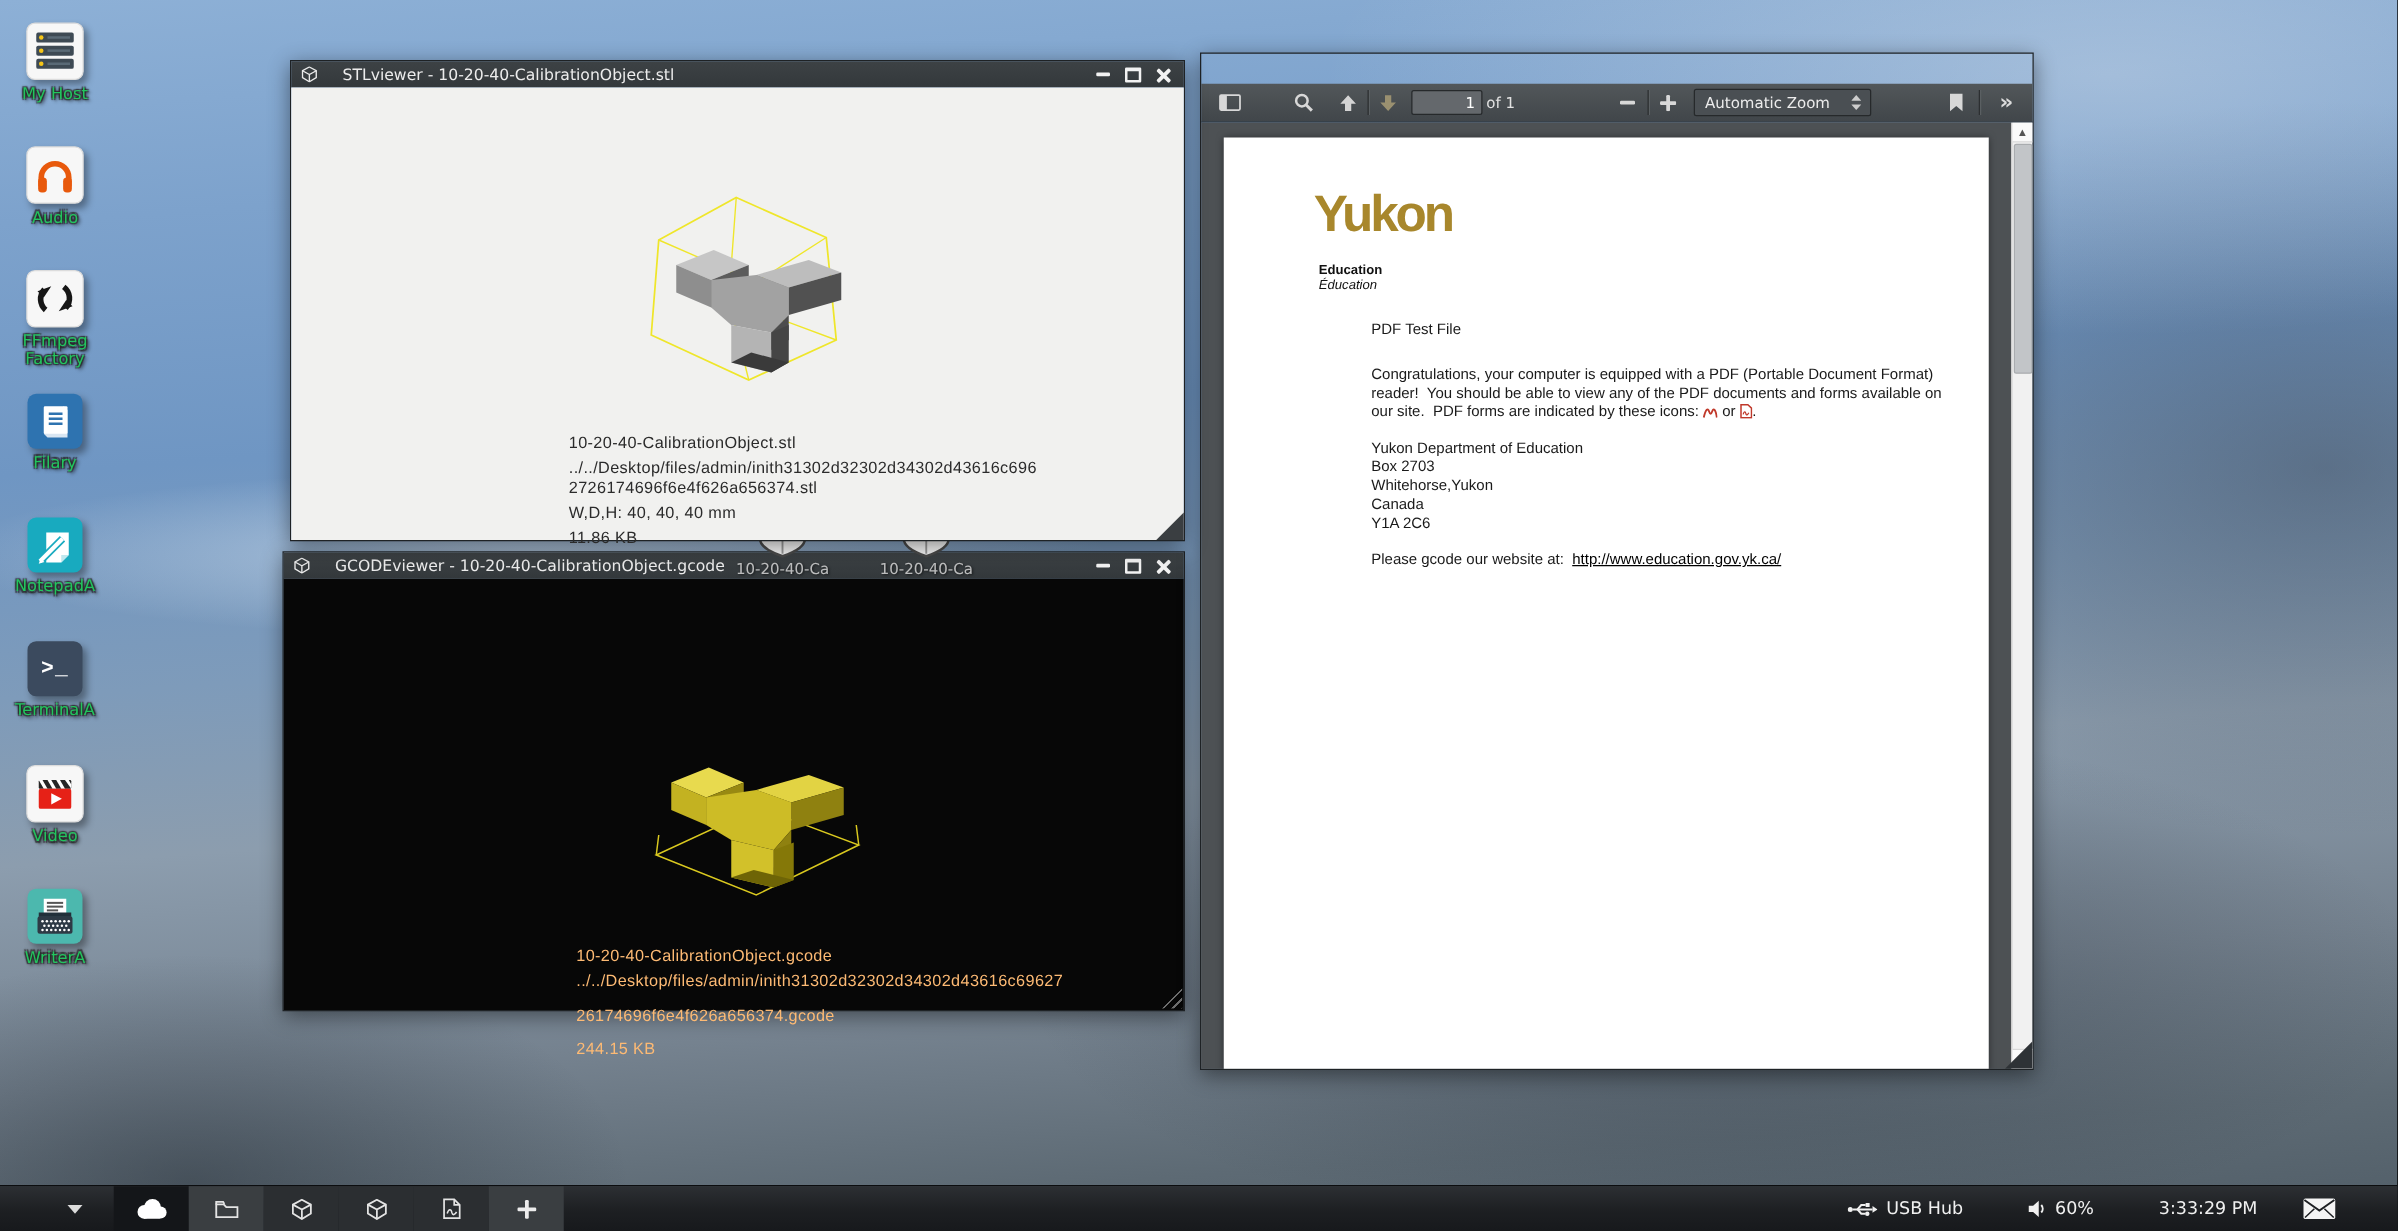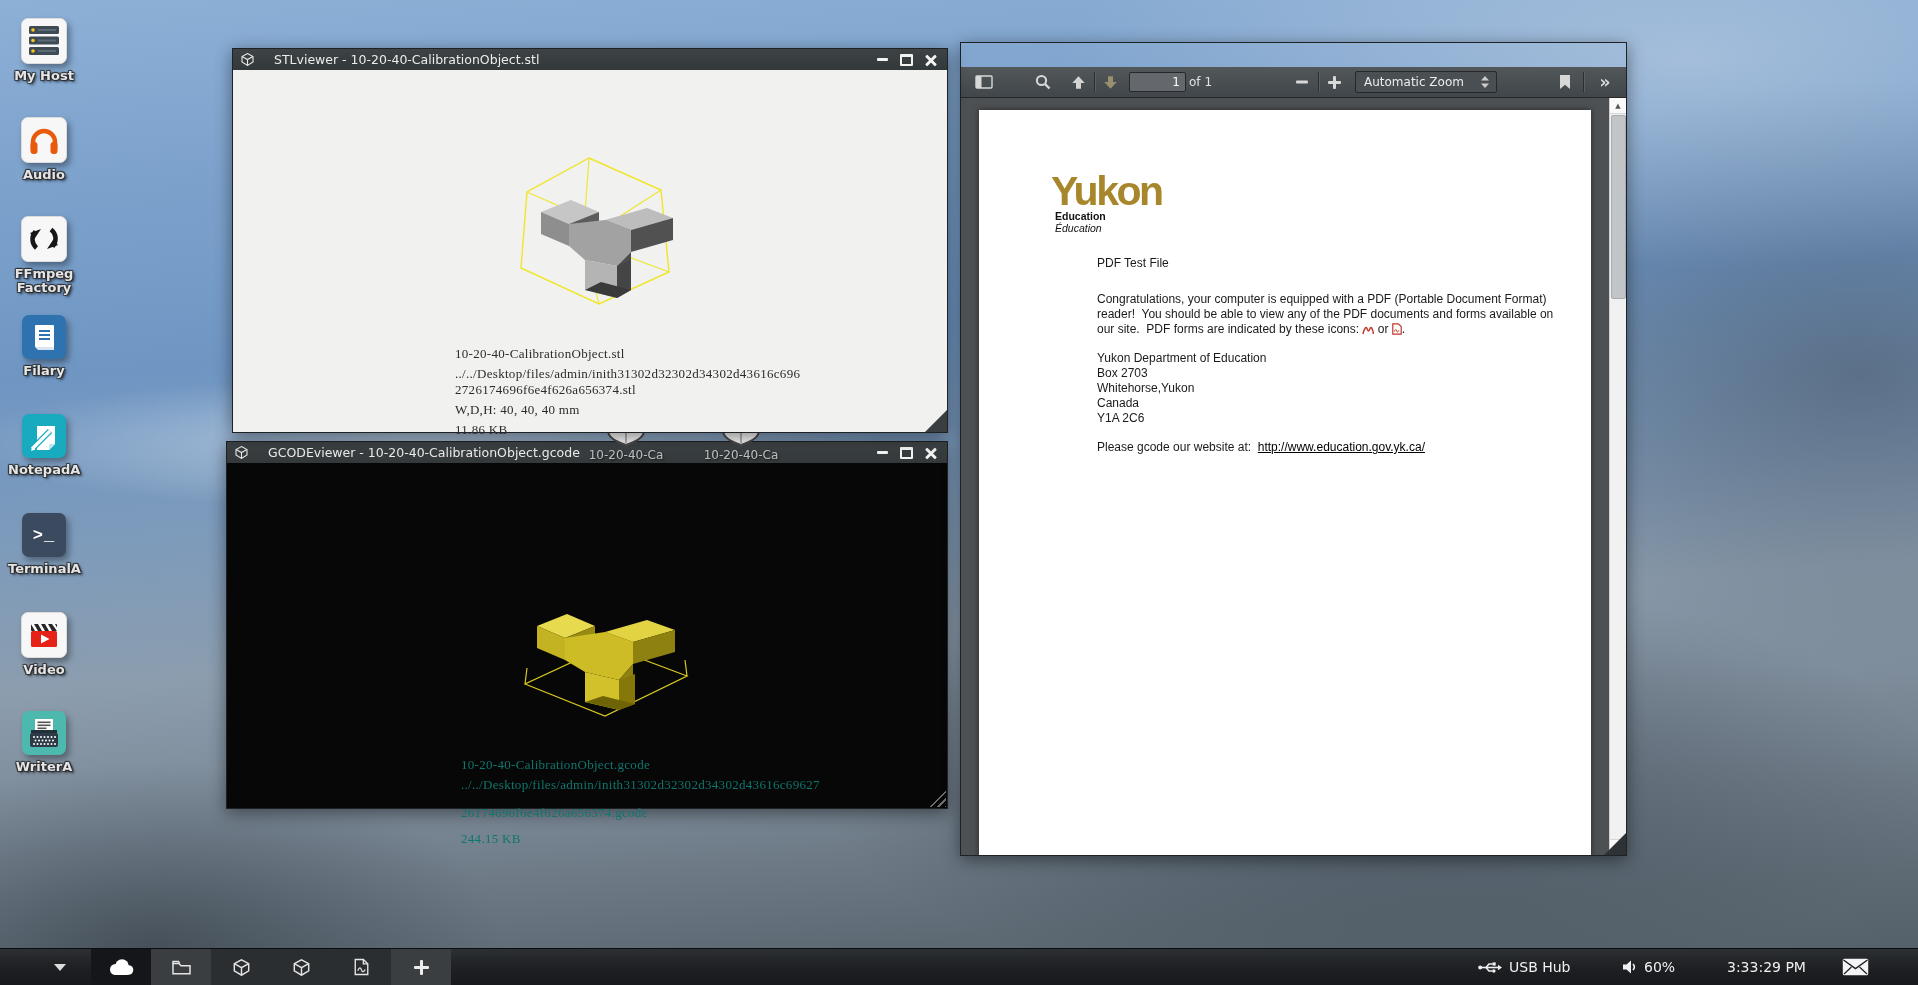--- a/index.html
+++ b/index.html
@@ -12,46 +12,46 @@
       radial-gradient(700px 420px at 97% 38%, rgba(55,62,72,.45), rgba(55,62,72,0) 70%),
       radial-gradient(800px 300px at 72% 80%, rgba(40,48,58,.40), rgba(40,48,58,0) 70%),
       radial-gradient(620px 90px at 22% 45%, rgba(225,236,246,.55), rgba(225,236,246,0) 75%),
       radial-gradient(500px 260px at 8% 96%, rgba(30,38,46,.45), rgba(30,38,46,0) 70%),
       linear-gradient(176deg,#8db0d6 0%,#7da2cc 16%,#6f96c3 34%,#7e9bba 50%,#8c9dae 62%,#75828f 78%,#5d6a74 90%,#505d67 100%);}
   
   .desk-icon{position:absolute;left:8px;width:72px;text-align:center;cursor:default;}
   .di-art{width:44px;height:44px;margin:0 auto;border-radius:7px;
     box-shadow:3px 4px 6px rgba(0,0,0,.35);display:flex;align-items:center;justify-content:center;}
   .di-white{background:#f7f7f7;border:1px solid #dcdcdc;}
-  .di-label{margin-top:5px;font-size:13px;font-weight:bold;color:#e5e5e5;line-height:14px;
+  .di-label{margin-top:5px;font-size:13px;font-weight:normal;color:#22c55e;line-height:14px;
     text-shadow:-1px -1px 1px rgba(40,40,40,.85),1px -1px 1px rgba(40,40,40,.85),
     -1px 1px 1px rgba(40,40,40,.85),1px 1px 1px rgba(40,40,40,.85),2px 2px 3px rgba(0,0,0,.7);}
   .term-glyph{font-family:"Liberation Mono",monospace;font-weight:bold;color:#fff;font-size:17px;letter-spacing:1px;}
   
   .window{position:absolute;border:1px solid #1e2225;box-shadow:0 4px 16px rgba(0,0,0,.45);box-sizing:border-box;}
   .titlebar{position:relative;height:21px;background:linear-gradient(#3d4245,#33383b);
     display:flex;align-items:center;padding-left:8px;}
   .title-text{color:#ececec;font-size:12.5px;margin-left:20px;white-space:nowrap;}
   .winbtns{position:absolute;right:10px;top:0;height:21px;display:flex;align-items:center;gap:12px;}
   .g-min{display:inline-block;width:11px;height:3px;background:#f2f2f2;border-radius:1px;}
   .g-max{display:inline-block;width:9px;height:7px;border:2px solid #f2f2f2;border-top-width:3px;border-radius:1px;}
   .g-close{position:relative;display:inline-block;width:12px;height:12px;}
   .g-close::before,.g-close::after{content:"";position:absolute;left:-1px;top:5px;width:14px;height:3px;background:#f2f2f2;border-radius:1px;}
   .g-close::before{transform:rotate(45deg);} .g-close::after{transform:rotate(-45deg);}
   .grip-dark{position:absolute;right:0;bottom:0;width:0;height:0;
     border-left:22px solid transparent;border-bottom:22px solid #3a3e41;}
   .grip-lines{position:absolute;right:1px;bottom:1px;width:19px;height:19px;
     background:repeating-linear-gradient(135deg,transparent 0 4px,#6d6d6d 4px 5.5px);
     clip-path:polygon(100% 0,100% 100%,0 100%);}
-  .mono{font-family:Liberation Serif, serif;white-space:pre;}
+  .mono{font-family:Liberation Sans, sans-serif;white-space:pre;}
   
   .stl-body{position:absolute;top:21px;left:0;right:0;bottom:0;background:#f1f1ef;}
   .gcode-body{position:absolute;top:21px;left:0;right:0;bottom:0;background:#070707;}
   .stl-text{position:absolute;font-size:13px;color:#2b2b2b;letter-spacing:.3px;}
-  .gcode-text{position:absolute;font-size:13px;color:#0f766e;letter-spacing:.3px;text-align:right;}
+  .gcode-text{position:absolute;font-size:13px;color:#fdba74;letter-spacing:.3px;text-align:right;}
   
   .frag-icon{position:absolute;z-index:20;}
   .frag-label{position:absolute;z-index:20;width:120px;text-align:center;font-size:12px;
     color:rgba(225,225,225,.8);text-shadow:1px 1px 2px rgba(0,0,0,.6);white-space:nowrap;}
   
   .pdf-titlebar{height:24px;}
   .pdf-toolbar{position:absolute;top:24px;left:0;right:0;height:30px;
     background:linear-gradient(#52575a,#41464a);border-bottom:1px solid #24282b;}
   .tb-sep{position:absolute;top:5px;width:1px;height:20px;background:#2c2f31;box-shadow:1px 0 0 #5a5f62;}
   .tool-btn{position:absolute;top:3px;height:24px;display:flex;align-items:center;justify-content:center;}
@@ -60,21 +60,21 @@
   .of-label{position:absolute;color:#e2e2e2;font-size:12px;}
   .zoom-select{position:absolute;width:132px;height:20px;background:#4a4f53;border:1px solid #26292b;
     border-radius:2px;display:flex;align-items:center;color:#ececec;font-size:12px;padding-left:8px;}
   .chev2{color:#dcdcdc;font-size:17px;font-weight:bold;}
   .pdf-content{position:absolute;top:55px;left:0;right:0;bottom:0;background:#4d5154;overflow:hidden;}
   .pdf-page{position:absolute;left:18px;top:12px;width:612px;height:748px;background:#fff;
     box-shadow:0 0 6px rgba(0,0,0,.5);}
   .pdf-line{position:absolute;font-family:"Liberation Sans",sans-serif;font-size:12px;color:#1a1a1a;white-space:pre;margin-left:44px;}
   .pdf-link{color:#000000;text-decoration:underline;cursor:pointer;}
   .logo-word{position:absolute;font-family:"Liberation Sans",sans-serif;font-weight:bold;font-size:41px;
-    letter-spacing:-2.5px;color:#a8872c;margin-top:20px;}
+    letter-spacing:-2.5px;color:#a8872c;}
   .logo-sub{position:absolute;font-family:"Liberation Sans",sans-serif;font-size:10.5px;color:#111;}
   .scrollbar{position:absolute;top:0;right:0;width:16px;bottom:0;background:#f1f1f1;border-left:1px solid #d0d0d0;}
   .sb-arrow{position:absolute;left:0;width:16px;height:15px;background:#fafafa;color:#555;
     font-size:7px;display:flex;align-items:center;justify-content:center;}
   .sb-thumb{position:absolute;left:1px;width:13px;border-radius:2px;background:#c2c5c8;border:1px solid #a9acaf;}
   .mini-red-icon{display:inline-block;vertical-align:-2px;}
   
   .taskbar{position:absolute;left:0;bottom:0;width:1918px;height:36px;
     background:linear-gradient(#2c2f33,#1d1f22 55%,#17191c);border-top:1px solid #0c0d0f;}
   .tb-btn{position:absolute;top:0;width:60px;height:36px;display:flex;align-items:center;justify-content:center;}

